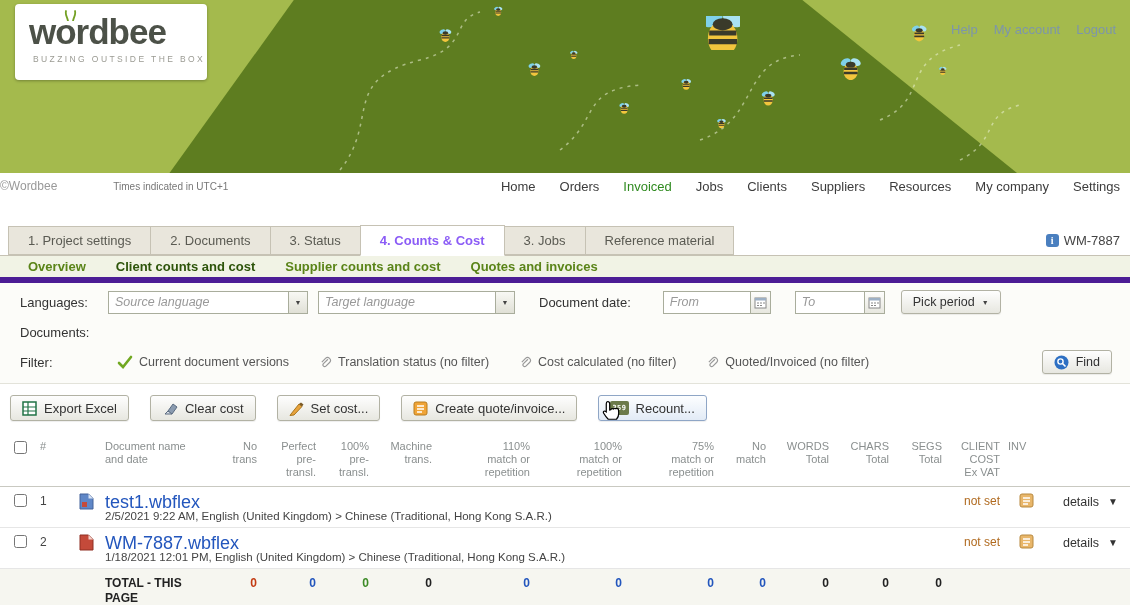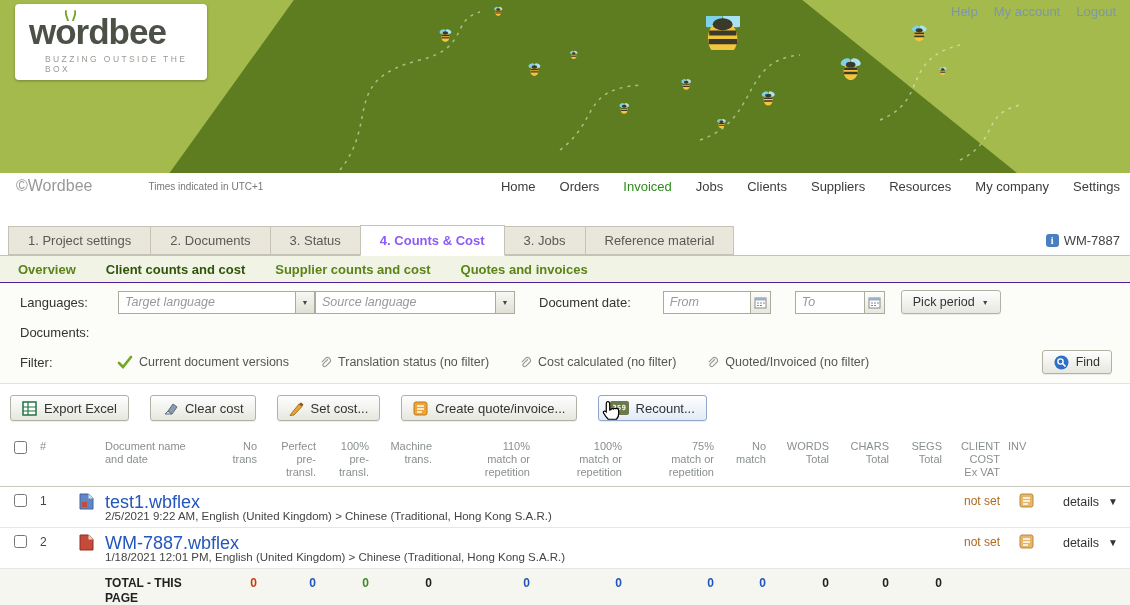--- a/index.html
+++ b/index.html
@@ -9,49 +9,49 @@
   
   .banner { position:relative; height:173px; background:#a4ba4d; overflow:hidden; }
   .banner-dark { position:absolute; inset:0; background:#5e7d20;
     clip-path:polygon(26% 0%, 71% 0%, 90% 100%, 15% 100%); }
   .paths-svg { position:absolute; inset:0; }
   .bee { position:absolute; }
   .logo-card { position:absolute; left:15px; top:4px; width:192px; height:76px; background:#fff;
     border-radius:4px; box-shadow:0 1px 3px rgba(0,0,0,.3); }
   .logo-word { font-weight:bold; font-size:35px; color:#4c5148; letter-spacing:-1px; padding:8px 0 0 14px; }
   .logo-antennae { position:absolute; left:49px; top:5px; }
-  .logo-tagline { font-size:8.5px; letter-spacing:2.4px; color:#9b9b93; padding:2px 0 0 30px; }
-  .header-links { position:absolute; top:4px; right:14px; display:flex; gap:16px; }
+  .logo-tagline { font-size:8.5px; letter-spacing:2.4px; color:#9b9b93; padding:2px 0 0 18px; }
+  .header-links { position:absolute; top:22px; right:14px; display:flex; gap:16px; }
   .header-links a { color:#7d96aa; font-size:13px; text-decoration:none; cursor:pointer; }
 
   
   .navbar { height:26px; background:#fff; display:flex; align-items:center; position:relative; }
-  .nav-copyright { font-size:16px; color:#999; margin-left:16px; }
+  .nav-copyright { font-size:12px; color:#999; margin-left:0; }
   .nav-tz { font-size:10px; color:#777; margin-left:56px; }
   .nav-items { position:absolute; right:10px; display:flex; gap:24px; }
   .nav-item { font-size:13px; color:#3c3c3c; cursor:pointer; }
   .nav-item.active { color:#2f8a1f; }
   .spacer { height:25px; background:#fff; }
 
   
   .tabs { position:relative; height:32px; display:flex; align-items:flex-end; padding-left:8px;
     border-bottom:1px solid #c6c2b4; background:#fff; }
   .tab { height:29px; line-height:28px; padding:0 19px; background:#e9e6dc; border:1px solid #c6c2b4;
     margin-left:-1px; font-size:13px; color:#5a5a52; cursor:pointer; white-space:nowrap; }
   .tab:first-child { margin-left:0; }
   .tab.active { background:#fff; font-weight:bold; color:#8b5cf6; height:31px; line-height:30px;
     border-bottom:1px solid #fff; margin-bottom:-1px; z-index:2; }
   .project-code { position:absolute; right:10px; bottom:7px; display:flex; align-items:center; gap:5px;
     font-size:13px; color:#444; }
   .info-icon { width:13px; height:13px; background:#4a7fbf; color:#fff; border-radius:3px; font:bold 10px "Liberation Serif", serif;
     display:flex; align-items:center; justify-content:center; }
 
   
-  .subtabs { height:27px; background:#f1f3e5; border-bottom:1px solid #4c1d95; display:flex; gap:30px;
-    align-items:center; padding-left:18px; }
+  .subtabs { height:27px; background:#f1f3e5; border-bottom:6px solid #4c1d95; display:flex; gap:30px;
+    align-items:center; padding-left:28px; }
   .subtab { font-size:13px; font-weight:bold; color:#5a8418; cursor:pointer; }
   .subtab.active { color:#2d540a; }
 
   
   .filters { background:#fcfcf9; border-bottom:1px solid #e3e3da; padding:4px 0 6px 12px; }
   .f-row { height:30px; display:flex; align-items:center; padding-left:8px; position:relative; }
   .f-label { width:88px; font-size:13px; color:#333; flex:0 0 88px; }
   .combo { display:flex; height:23px; }
   .combo-input, .date-input { height:23px; border:1px solid #a9ad9c; padding:0 6px; font-size:12.5px; color:#333;
     font-family:"Liberation Sans", sans-serif; }
@@ -216,28 +216,28 @@
   <div class="subtabs">
     <span class="subtab">Overview</span>
     <span class="subtab active">Client counts and cost</span>
     <span class="subtab">Supplier counts and cost</span>
     <span class="subtab">Quotes and invoices</span>
   </div>
 
   <div class="filters">
     <div class="f-row">
       <span class="f-label">Languages:</span>
-      <div class="combo" style="width:197px;margin-left:10px">
-        <input class="combo-input" style="flex: 1 1 0%;" placeholder="Target language">
+      <div class="combo" style="width:200px">
+        <input class="combo-input" style="flex: 1 1 0%;" placeholder="Source language">
         <button class="combo-btn">
           <span class="caret">▼</span>
           </button>
       </div>
-      <div class="combo" style="width:200px">
-        <input class="combo-input" style="flex: 1 1 0%;" placeholder="Source language">
+      <div class="combo" style="width:197px;margin-left:10px">
+        <input class="combo-input" style="flex: 1 1 0%;" placeholder="Target language">
         <button class="combo-btn">
           <span class="caret">▼</span>
           </button>
       </div>
       <span style="font-size:13px;color:#333;margin-left:24px">Document date:</span>
       <div class="combo" style="margin-left:32px">
         <input class="date-input" style="width: 88px;" placeholder="From">
         <button class="cal-btn">
           <svg width="13" height="13" viewBox="0 0 13 13">
               <rect x="1" y="2" width="11" height="10" fill="#fff" stroke="#888"></rect>

